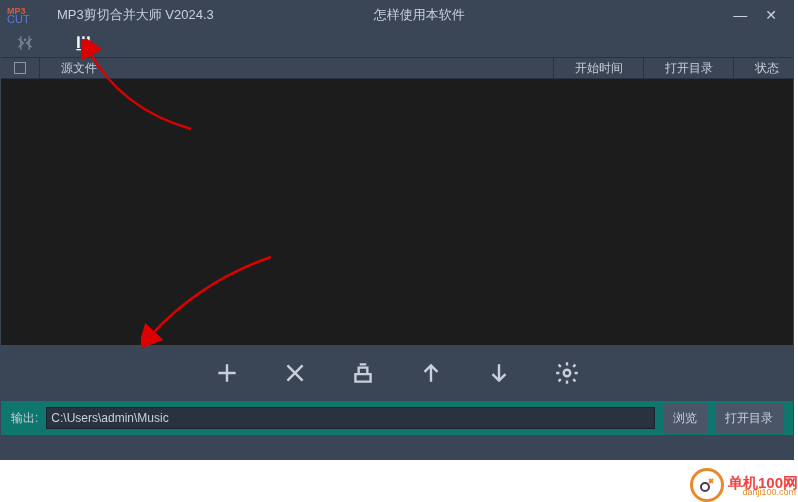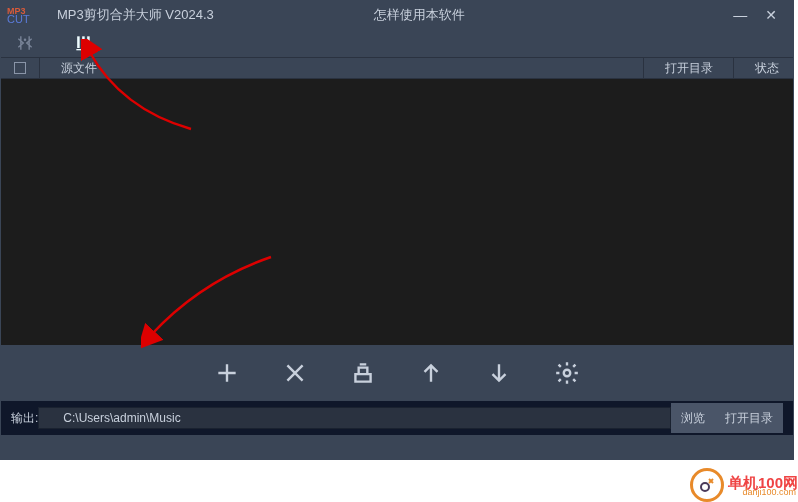--- a/index.html
+++ b/index.html
@@ -22,22 +22,22 @@
 .lh-check .cb { width: 12px; height: 12px; border: 1px solid #8a95a8; background: #3a4556; }
 .lh-col { border-left: 1px solid #2a3240; padding-left: 21px; height: 100%; display: flex; align-items: center; }
 .c-src { flex: 1; }
 .c-start { width: 90px; }
 .c-end { width: 90px; }
 .c-status { width: 60px; }
 .list-body { height: 266px; background: #1c1c1c; }
 .action-bar { height: 56px; background: #3a4556; display: flex; align-items: center; justify-content: center; gap: 42px; }
 .act-btn { color: #c8d0dc; cursor: pointer; }
 .act-btn svg { width: 26px; height: 26px; display: block; stroke: #c8d0dc; fill: none; stroke-width: 2.2; }
-.output-row { height: 34px; background: #0f172a; display: flex; align-items: center; padding: 0 10px; color: #c8d0dc; font-size: 12px; }
-.out-input { flex: 1; height: 22px; background: #2a3240; border: 1px solid #1a2230; color: #c8d0dc; padding: 0 24px; font-size: 12px; font-family: inherit; }
+.output-row { height: 34px; background: #0f766e; display: flex; align-items: center; padding: 0 10px; gap: 8px; color: #c8d0dc; font-size: 12px; }
+.out-input { flex: 1; height: 22px; background: #2a3240; border: 1px solid #1a2230; color: #c8d0dc; padding: 0 4px; font-size: 12px; font-family: inherit; }
 .out-btn { height: 30px; padding: 0 10px; background: #4a5568; border: none; color: #c8d0dc; font-size: 12px; cursor: pointer; font-family: inherit; }
 .arrow { position: absolute; pointer-events: none; }
 .arrow svg { display: block; }
 .watermark { position: absolute; right: 0; bottom: 0; display: flex; align-items: center; gap: 4px; }
 .wm-circle { width: 34px; height: 34px; border: 3px solid #e88a2a; border-radius: 50%; display: flex; align-items: center; justify-content: center; position: relative; }
 .wm-text { color: #ef4444; font-size: 15px; font-weight: bold; margin-bottom: 4px; }
 .wm-sub { color: #e88a2a; font-size: 9px; position: absolute; right: 2px; bottom: 0; }
 </style>
 </head>
 <body>
@@ -72,20 +72,21 @@
           <path d="M4 20h16" stroke="#b8c2d4" stroke-width="1.6"></path>
         </svg>
     </span>
   </div>
 
   <div class="list-header">
     <div class="lh-check">
         <div class="cb"></div>
       </div>
     <div class="lh-col c-src">源文件</div>
+    <div class="lh-col c-start">开始时间</div>
     <div class="lh-col c-end">打开目录</div>
     <div class="lh-col c-status">状态</div>
   </div>
 
   <div class="list-body"></div>
 
   <div class="action-bar">
     <span class="act-btn">
       <svg viewBox="0 0 24 24">
           <path d="M12 4v16M4 12h16"></path>

